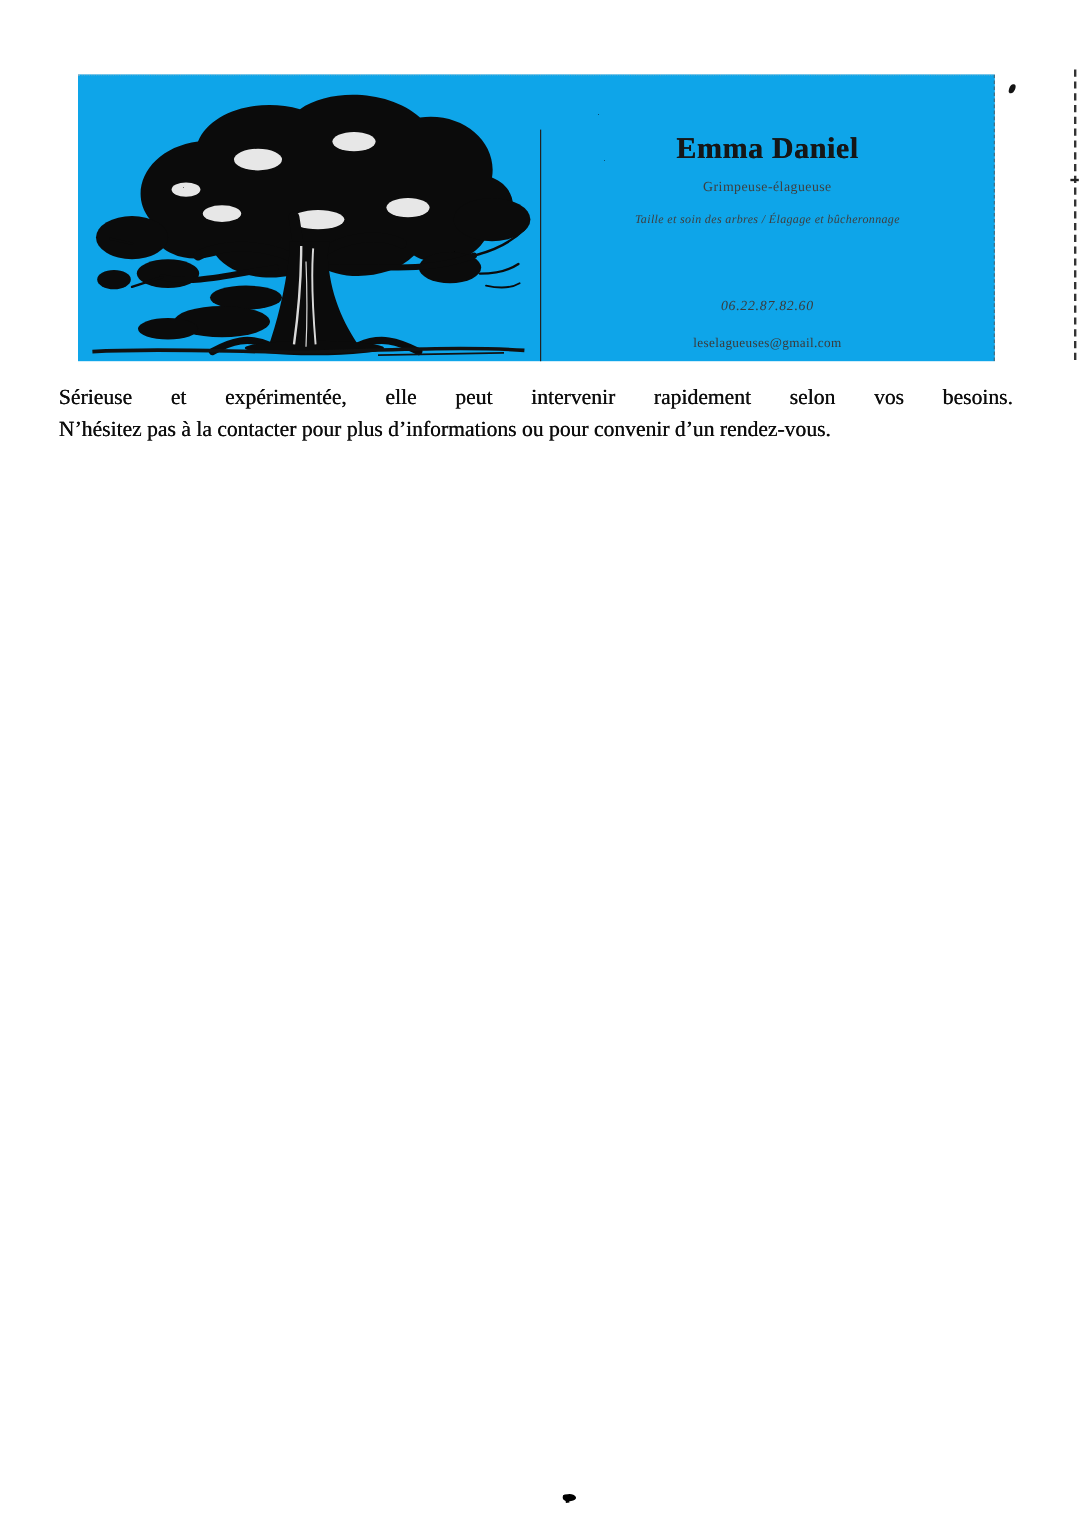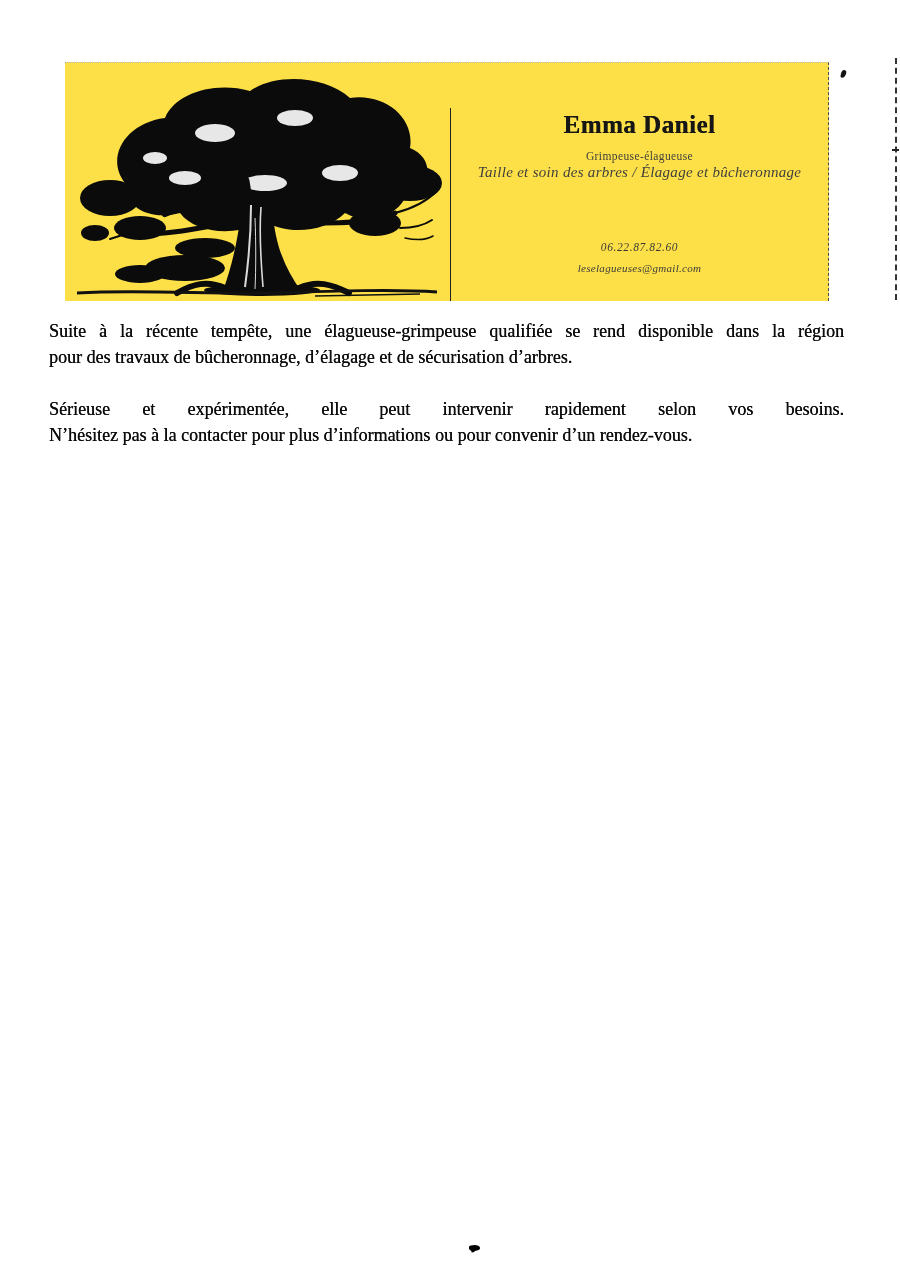--- a/index.html
+++ b/index.html
@@ -1,32 +1,32 @@
 <!DOCTYPE html>
 <html><head>
 <meta charset="utf-8">
 <style>
   html,body{margin:0;padding:0;background:#ffffff;}
   body{width:900px;height:1271px;position:relative;overflow:hidden;
        font-family:"Liberation Serif",serif;color:#111;}
 
   
   .card{position:absolute;left:65px;top:62px;width:763px;height:238px;
-        background:#fde047;border-top:1px dotted #b5b5b5;border-right:1px dashed #4a4a4a;}
+        background:#0ea5e9;border-top:1px dotted #b5b5b5;border-right:1px dashed #4a4a4a;}
   .card-left{position:absolute;left:0;top:0;width:385px;height:238px;}
   .card-divider{position:absolute;left:385px;top:45px;width:1px;height:193px;background:#222;}
   .card-right{position:absolute;left:386px;top:0;width:377px;height:238px;text-align:center;}
 
   .person-name{margin-top:48px;font-size:25px;font-weight:bold;letter-spacing:.5px;
                color:#161616;text-shadow:.3px 0 0 #161616;}
   .person-sub1{margin-top:11px;font-size:11.5px;color:#3f3f3f;letter-spacing:.4px;}
-  .person-sub2{margin-top:2px;font-size:15px;font-style:italic;color:#3f3f3f;letter-spacing:.3px;}
+  .person-sub2{margin-top:16px;font-size:10px;font-style:italic;color:#3f3f3f;letter-spacing:.3px;}
   .contact-block{margin-top:60px;text-align:center;}
   .person-phone{font-size:11.5px;font-style:italic;color:#3a3a3a;letter-spacing:.6px;}
-  .person-email{margin-top:9px;font-size:11px;font-style:italic;color:#3a3a3a;letter-spacing:.3px;}
+  .person-email{margin-top:19px;font-size:11px;color:#3a3a3a;letter-spacing:.3px;}
 
   .noise-overlay{position:absolute;left:0;top:0;pointer-events:none;opacity:.5;}
 
   
   .paragraphs{position:absolute;left:49px;top:318px;width:795px;
               font-size:18px;line-height:26px;color:#0d0d0d;text-shadow:.25px 0 0 #0d0d0d;}
   .paragraph + .paragraph{margin-top:26px;}
   .pline{text-align:justify;text-align-last:justify;white-space:nowrap;overflow:hidden;}
   .pline.last{text-align-last:left;white-space:normal;}
 
@@ -124,24 +124,20 @@
           <feFuncA type="discrete" tableValues="0 0 0 0 0 0 0 0 0 1"></feFuncA>
         </feComponentTransfer>
       <feColorMatrix type="matrix" values="0 0 0 0 0  0 0 0 0 0  0 0 0 0 0  0 0 0 1 0"></feColorMatrix>
     </filter>
     <rect width="763" height="238" filter="url(#speckle)"></rect>
   </svg>
 </div>
 
 <div class="paragraphs" id="paragraphs">
     <div class="paragraph">
-      <div class="pline">Suite à la récente tempête, une élagueuse-grimpeuse qualifiée se rend disponible dans la  région</div>
-      <div class="pline last">pour des travaux de bûcheronnage, d’élagage et de sécurisation d’arbres.</div>
-    </div>
-    <div class="paragraph">
       <div class="pline">Sérieuse et expérimentée, elle peut intervenir rapidement selon vos besoins.</div>
       <div class="pline last">N’hésitez pas à la contacter pour plus d’informations ou pour convenir d’un rendez-vous.</div>
     </div>
   </div>
 
 <div class="mark-top-right"></div>
 <div class="edge-dashes"></div>
 <div class="edge-tick"></div>
 <div class="mark-bottom"></div>
 

